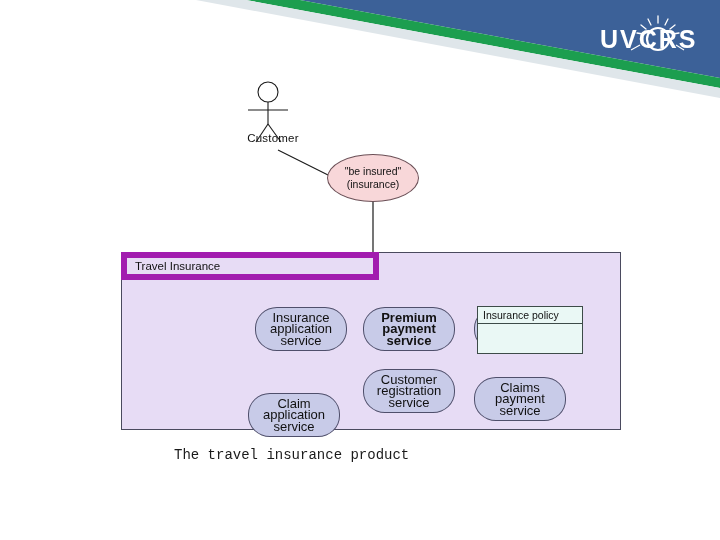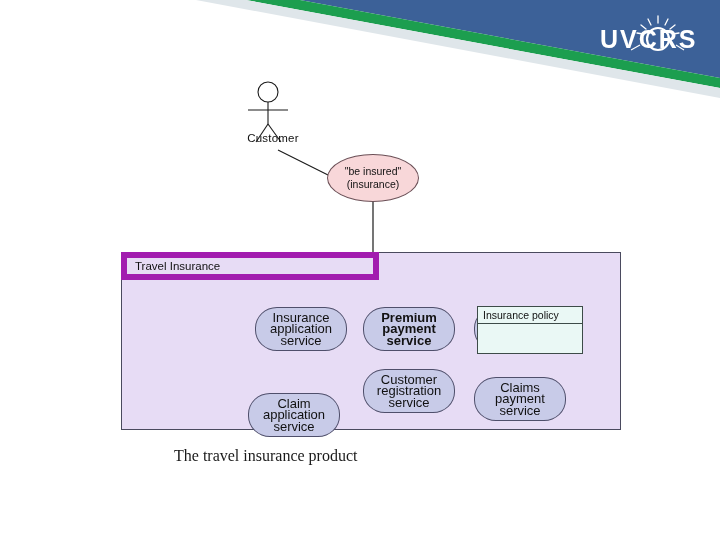--- a/index.html
+++ b/index.html
@@ -138,22 +138,22 @@
     color: #111111;
     box-sizing: border-box;
   }
   #policy-body { height: 100%; }
 
   
   #caption {
     position: absolute;
     left: 174px;
     top: 447px;
-    font-family: Liberation Serif, serif;
-    font-size: 16px;
+    font-family: Liberation Mono, monospace;
+    font-size: 14px;
     color: #1a1a1a;
   }
 </style>
 </head>
 <body>
 
 <svg id="banner" viewBox="0 0 720 100">
 
   <polygon points="300,0 720,0 720,78" fill="#3c6198"></polygon>
 

